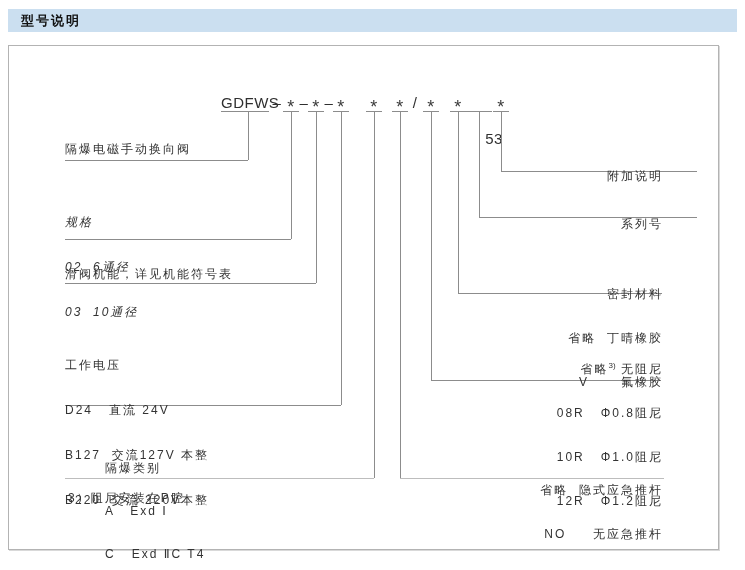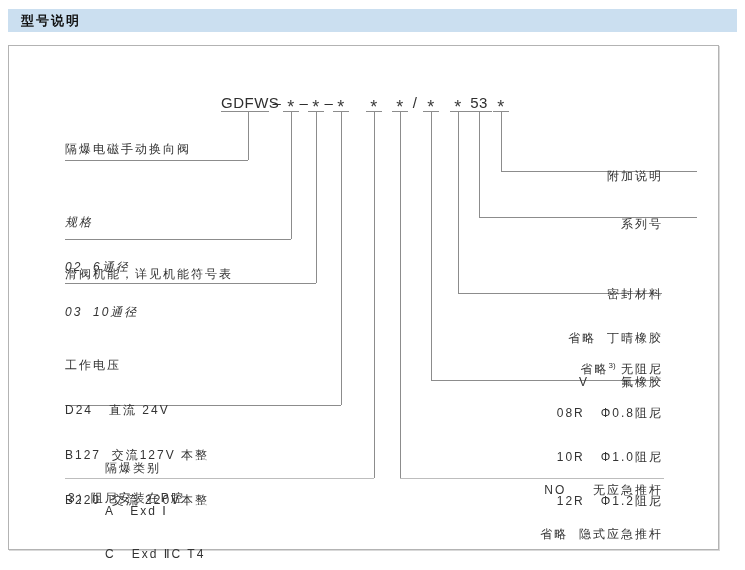--- a/index.html
+++ b/index.html
@@ -44,21 +44,21 @@
   <span class="cp star" style="left:284px;width:14px;">*</span>
   <span class="cp" style="left:299px;width:10px;">–</span>
   <span class="cp star" style="left:309px;width:14px;">*</span>
   <span class="cp" style="left:324px;width:10px;">–</span>
   <span class="cp star" style="left:334px;width:14px;">*</span>
   <span class="cp star" style="left:367px;width:14px;">*</span>
   <span class="cp star" style="left:393px;width:14px;">*</span>
   <span class="cp" style="left:410px;width:10px;">/</span>
   <span class="cp star" style="left:424px;width:14px;">*</span>
   <span class="cp star" style="left:451px;width:14px;">*</span>
-  <span class="cp" style="left:466px;width:26px;">53</span>
+  <span class="cp" style="left:481px;width:26px;margin-top:36px;">53</span>
   <span class="cp star" style="left:494px;width:14px;">*</span>
 
   <div class="useg" style="left:221px;width:48px;"></div>
   <div class="useg" style="left:283px;width:16px;"></div>
   <div class="useg" style="left:308px;width:16px;"></div>
   <div class="useg" style="left:333px;width:16px;"></div>
   <div class="useg" style="left:366px;width:16px;"></div>
   <div class="useg" style="left:392px;width:16px;"></div>
   <div class="useg" style="left:423px;width:16px;"></div>
   <div class="useg" style="left:450px;width:16px;"></div>
@@ -123,17 +123,17 @@
   </div>
 
   <div class="rblock lh16" style="top:314px;">
     <div><span>省略</span><sup>3)</sup><span> 无阻尼</span></div>
     <div>08R   Φ0.8阻尼</div>
     <div>10R   Φ1.0阻尼</div>
     <div>12R   Φ1.2阻尼</div>
   </div>
 
   <div class="rblock lh16" style="top:438px;">
+    <div>省略  隐式应急推杆</div>
     <div>NO     无应急推杆</div>
-    <div>省略  隐式应急推杆</div>
   </div>
 
 </div>
 
 </body></html>

